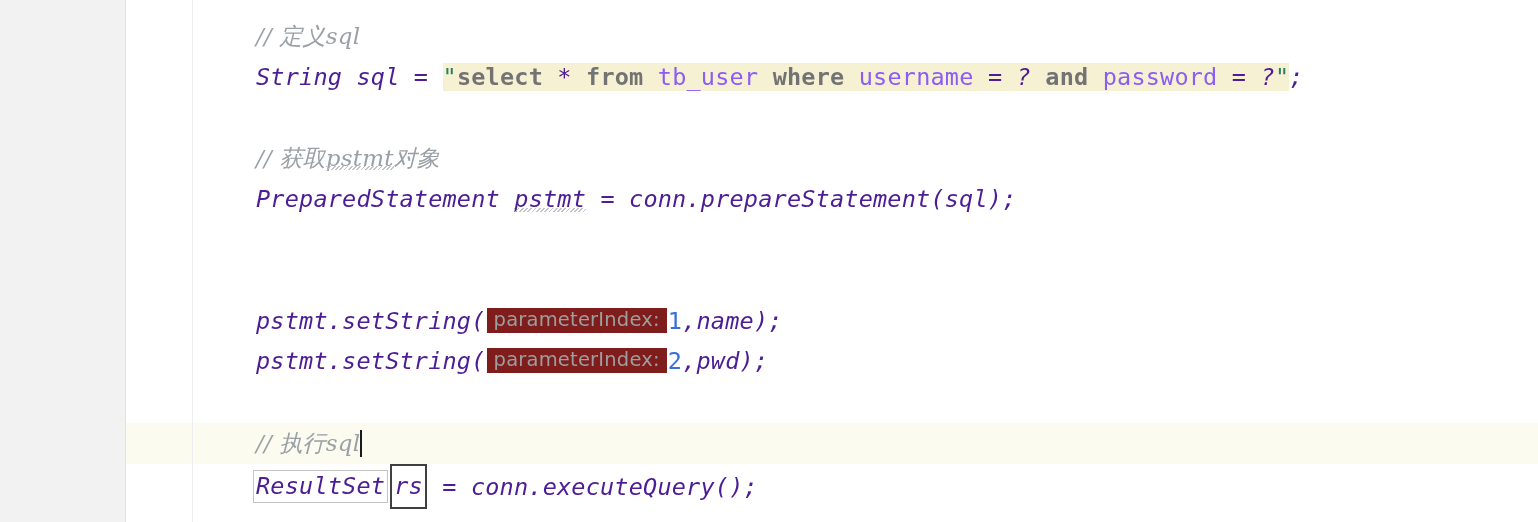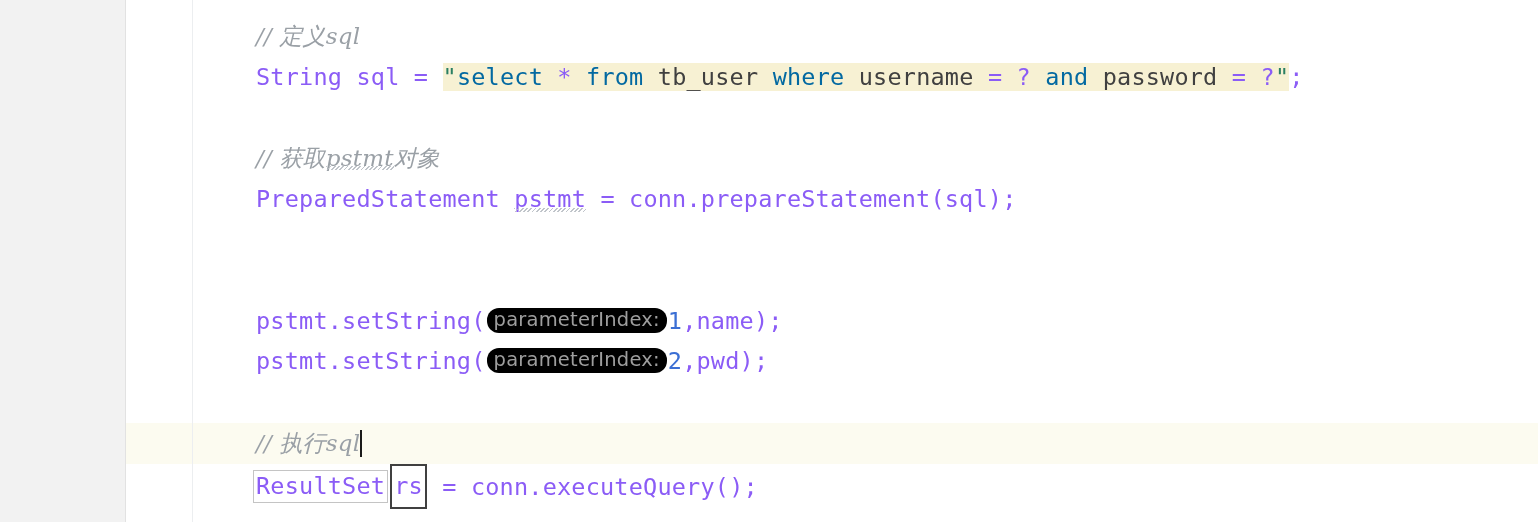--- a/index.html
+++ b/index.html
@@ -96,24 +96,24 @@
     z-index: 4;
   }
 
   
   .tok-comment {
     color: #9aa0a6;
     font-style: italic;
     font-family: "DejaVu Serif", "Liberation Serif", serif;
     font-size: 23px;
   }
-  .tok-plain   { color: #8b5cf6; }
+  .tok-plain   { color: #4c1d95; font-style: italic; }
   .tok-string-q{ color: #2a7f62; }
-  .tok-sqlkw   { color: #0369a1; }
-  .tok-sqlid   { color: #404040; }
+  .tok-sqlkw   { color: #737373; font-weight: bold; }
+  .tok-sqlid   { color: #8b5cf6; }
   .tok-number  { color: #3b6fd4; }
 
   
   .sql-hl {
     background: #f7f1d3;
   }
 
   
   .squiggle {
     position: relative;
@@ -130,25 +130,25 @@
     background-image:
       repeating-linear-gradient(135deg,
         #b9bec4 0px, #b9bec4 1.2px,
         transparent 1.2px, transparent 3px);
     opacity: 0.9;
   }
 
   
   .inlay {
     display: inline-block;
-    background: #000000;
+    background: #7f1d1d;
     color: #9e9e9e;
     font-family: "DejaVu Sans", "Liberation Sans", sans-serif;
     font-size: 19.5px;
-    border-radius: 12px;
+    border-radius: 0;
     padding: 1px 7px 2px 7px;
     margin: 0 1px;
     vertical-align: 3px;
     line-height: 1.15;
   }
 
   
   .tmpl-box {
     display: inline-block;
     border: 1px solid #c4c4c4;

